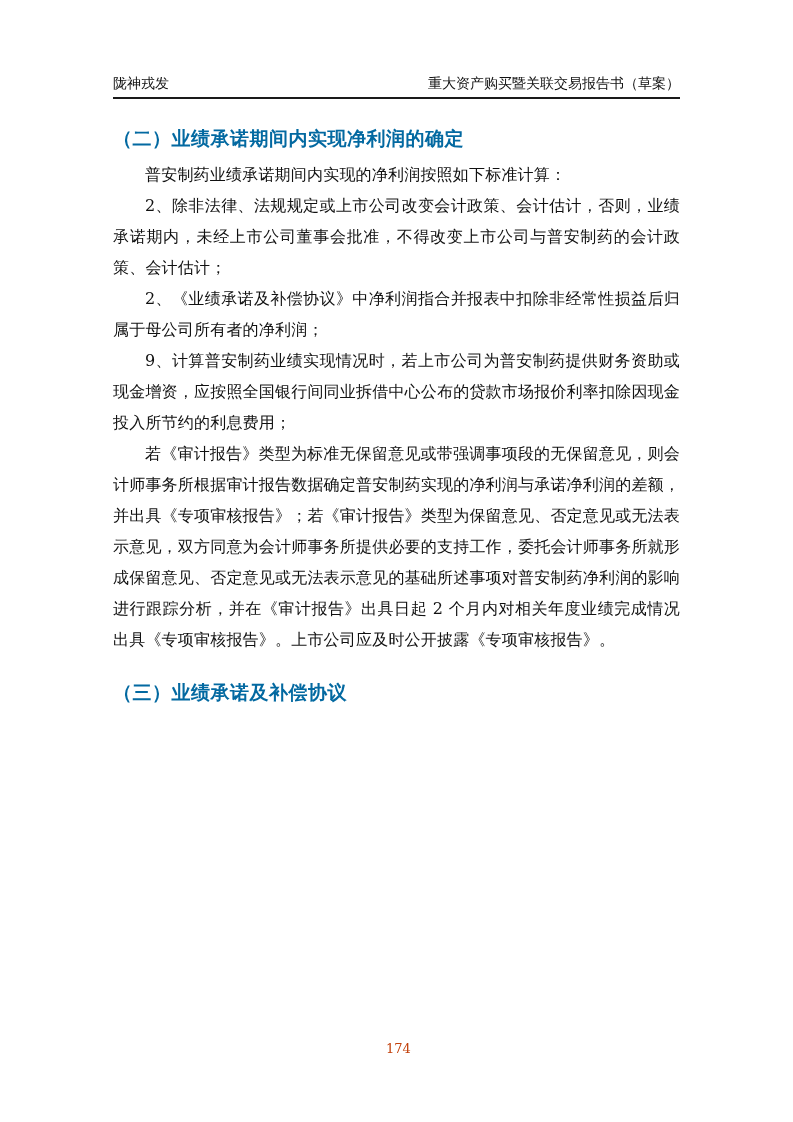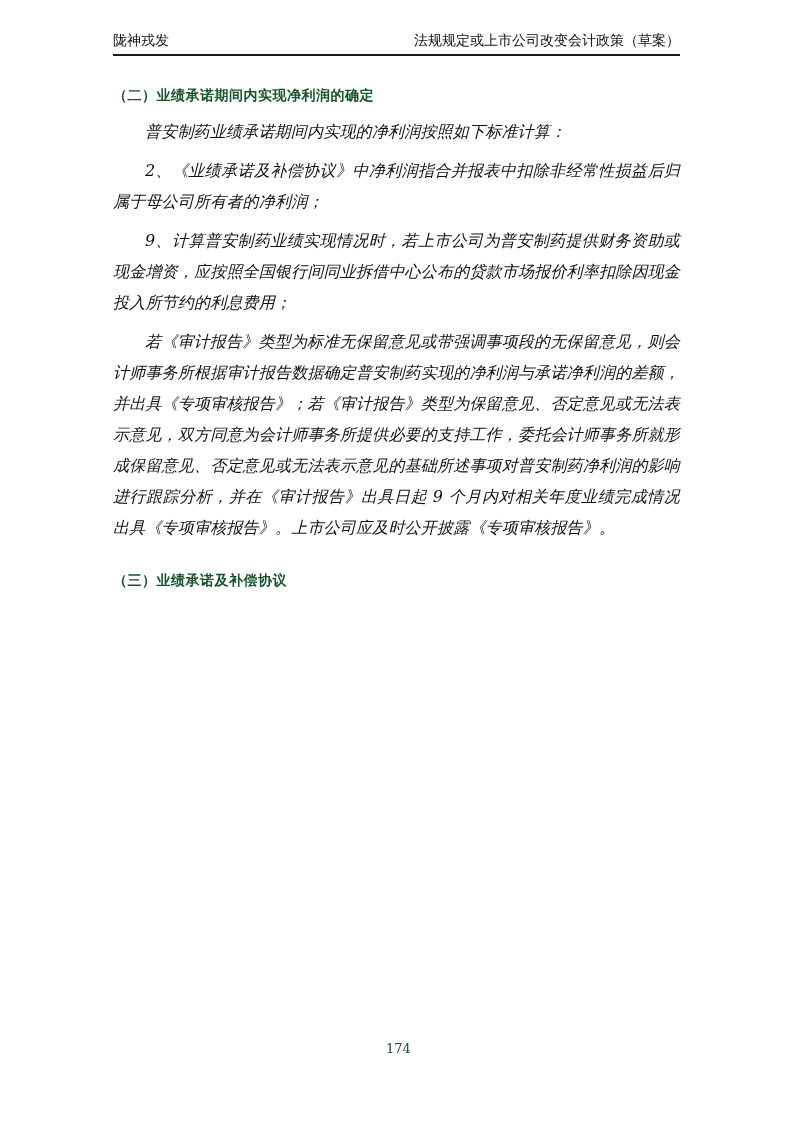--- a/index.html
+++ b/index.html
@@ -7,86 +7,86 @@
     padding: 0;
     background: #888;
   }
   .page {
     position: relative;
     width: 793px;
     height: 1122px;
     margin: 0 auto;
     background: #ffffff;
     box-sizing: border-box;
-    padding: 30px 113px 0 113px;
+    padding: 73px 113px 0 113px;
     color: #111111;
     font-family: "DejaVu Serif", "Liberation Serif", serif;
     overflow: hidden;
   }
   .header {
     display: flex;
     justify-content: space-between;
     align-items: flex-end;
     border-bottom: 2px solid #1a1a1a;
     padding-bottom: 4px;
     font-size: 14px;
     line-height: 20px;
   }
   .header .hleft, .header .hright {
     white-space: nowrap;
   }
   .content h2 {
     font-family: "DejaVu Sans", "Liberation Sans", sans-serif;
     font-weight: bold;
-    font-size: 14px;
+    font-size: 19px;
     line-height: 26px;
     margin: 24px 0 8px 0;
-    color: #14532d;
+    color: #0369a1;
     letter-spacing: 0.5px;
   }
   .content h2.first {
     margin-top: 26px;
   }
   .content p {
     font-size: 16px;
     line-height: 31px;
-    margin: 8px 0;
+    margin: 0 0;
     text-align: justify;
     text-indent: 2em;
     letter-spacing: 0.2px;
-    font-style: italic;
   }
   .footer {
     position: absolute;
     left: 4px;
     right: 0;
     bottom: 66px;
     text-align: center;
     font-size: 13px;
-    color: #14532d;
+    color: #c2410c;
   }
 </style>
 </head>
 <body>
 
 <div class="page">
 
   <div class="header">
     <span class="hleft">陇神戎发</span>
-    <span class="hright">法规规定或上市公司改变会计政策（草案）</span>
+    <span class="hright">重大资产购买暨关联交易报告书（草案）</span>
   </div>
 
   <div class="content">
 
     <h2 class="first">（二）业绩承诺期间内实现净利润的确定</h2>
 
     <p>普安制药业绩承诺期间内实现的净利润按照如下标准计算：</p>
+    <p>2、除非法律、法规规定或上市公司改变会计政策、会计估计，否则，业绩承诺期内，未经上市公司董事会批准，不得改变上市公司与普安制药的会计政策、会计估计；</p>
     <p>2、《业绩承诺及补偿协议》中净利润指合并报表中扣除非经常性损益后归属于母公司所有者的净利润；</p>
     <p>9、计算普安制药业绩实现情况时，若上市公司为普安制药提供财务资助或现金增资，应按照全国银行间同业拆借中心公布的贷款市场报价利率扣除因现金投入所节约的利息费用；</p>
-    <p>若《审计报告》类型为标准无保留意见或带强调事项段的无保留意见，则会计师事务所根据审计报告数据确定普安制药实现的净利润与承诺净利润的差额，并出具《专项审核报告》；若《审计报告》类型为保留意见、否定意见或无法表示意见，双方同意为会计师事务所提供必要的支持工作，委托会计师事务所就形成保留意见、否定意见或无法表示意见的基础所述事项对普安制药净利润的影响进行跟踪分析，并在《审计报告》出具日起 9 个月内对相关年度业绩完成情况出具《专项审核报告》。上市公司应及时公开披露《专项审核报告》。</p>
+    <p>若《审计报告》类型为标准无保留意见或带强调事项段的无保留意见，则会计师事务所根据审计报告数据确定普安制药实现的净利润与承诺净利润的差额，并出具《专项审核报告》；若《审计报告》类型为保留意见、否定意见或无法表示意见，双方同意为会计师事务所提供必要的支持工作，委托会计师事务所就形成保留意见、否定意见或无法表示意见的基础所述事项对普安制药净利润的影响进行跟踪分析，并在《审计报告》出具日起 2 个月内对相关年度业绩完成情况出具《专项审核报告》。上市公司应及时公开披露《专项审核报告》。</p>
 
     <h2>（三）业绩承诺及补偿协议</h2>
 
 
   </div>
 
   <div class="footer">
     <span>174</span>
   </div>
 

